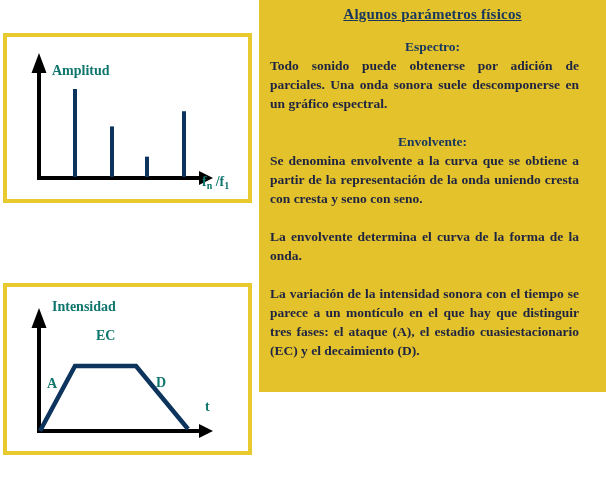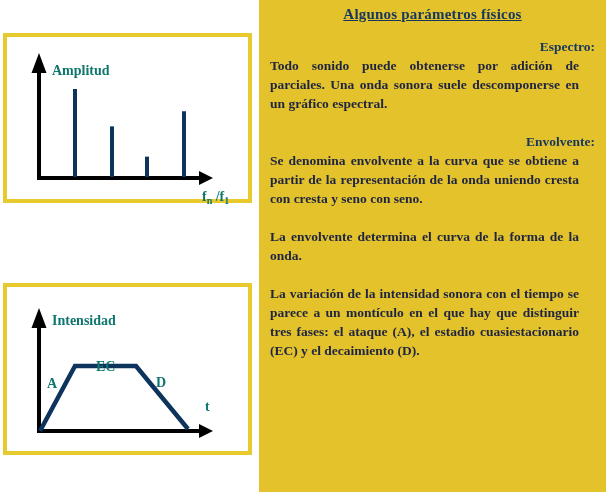--- a/index.html
+++ b/index.html
@@ -22,31 +22,31 @@
   .figure-svg{position:absolute; left:0; top:0;}
   #spectrum-svg{left:3px; top:33px; width:249px; height:170px;}
   #envelope-svg{left:3px; top:283px; width:249px; height:172px;}
   .fig-label{
     position:absolute; color:#0f766e; font-size:14px; font-weight:bold;
     white-space:nowrap; line-height:15px;
   }
   .fig-label sub{font-size:10px; line-height:0; vertical-align:-3px;}
   
   .gold-panel{
-    position:absolute; left:259px; top:0; width:347px; height:492px;
+    position:absolute; left:259px; top:0; width:347px; height:392px;
     background:var(--gold); box-sizing:border-box; padding:6px 11px 0 11px;
   }
   .slide-title{
     color:var(--navy); font-size:15px; text-align:center;
     text-decoration:underline; letter-spacing:0.2px;
   }
   .sections{
     margin-top:14px; font-size:13.5px; line-height:19px; color:var(--ink);
   }
-  .sec-heading{color:var(--navy); text-align:right;}
+  .sec-heading{color:var(--navy); text-align:center;}
   .sec-body{
     text-align:justify; text-align-last:left; margin:0 16px 19px 0;
   }
 </style>
 </head>
 <body>
 
 <div class="slide">
 
   <div class="chart-box" id="spectrum-box"></div>
@@ -58,34 +58,34 @@
       <polygon points="210,145 196,138 196,152" fill="#000"></polygon>
     </g>
     <g id="spectrum-bars">
         <line x1="72" x2="72" y1="144" y2="56" stroke="#0D345C" stroke-width="4"></line>
         <line x1="109" x2="109" y1="144" y2="93.38" stroke="#0D345C" stroke-width="4"></line>
         <line x1="144" x2="144" y1="144" y2="123.64" stroke="#0D345C" stroke-width="4"></line>
         <line x1="181" x2="181" y1="144" y2="78.25" stroke="#0D345C" stroke-width="4"></line>
       </g>
   </svg>
   <div class="fig-label" style="left:52px; top:63px;">Amplitud</div>
-  <div class="fig-label" style="left:202px; top:189px;text-align:center;"><span>f</span><sub>n</sub><span> /f</span><sub>1</sub></div>
+  <div class="fig-label" style="left:202px; top:174px;text-align:center;"><span>f</span><sub>n</sub><span> /f</span><sub>1</sub></div>
 
   <div class="chart-box" id="envelope-box"></div>
   <svg class="figure-svg" id="envelope-svg" viewBox="0 0 249 172">
     <g>
       <line x1="36" y1="43" x2="36" y2="150" stroke="#000" stroke-width="4"></line>
       <polygon points="36,25 28.5,45 43.5,45" fill="#000"></polygon>
       <line x1="34" y1="148" x2="197" y2="148" stroke="#000" stroke-width="4"></line>
       <polygon points="210,148 196,141 196,155" fill="#000"></polygon>
     </g>
     <polyline id="envelope-line" fill="none" stroke-width="4.5" points="37,148 72,83 133,83 185,146" stroke="#0D345C"></polyline>
   </svg>
-  <div class="fig-label" style="left:52px; top:313px;">Intensidad</div>
-  <div class="fig-label" style="left:96px; top:359px;">EC</div>
+  <div class="fig-label" style="left:52px; top:299px;">Intensidad</div>
+  <div class="fig-label" style="left:96px; top:328px;">EC</div>
   <div class="fig-label" style="left:47px; top:376px;">A</div>
   <div class="fig-label" style="left:156px; top:375px;">D</div>
   <div class="fig-label" style="left:205px; top:399px;">t</div>
 
   <div class="gold-panel">
     <div class="slide-title">Algunos parámetros físicos</div>
     <div class="sections" id="sections">
         <div class="sec-heading">Espectro:</div>
         <div class="sec-body">Todo sonido puede obtenerse por adición de parciales. Una onda sonora suele descomponerse en un gráfico espectral.</div>
         <div class="sec-heading">Envolvente:</div>

